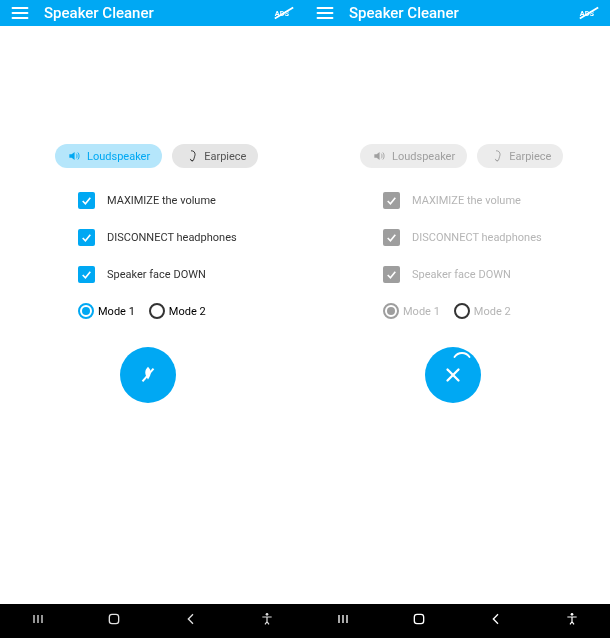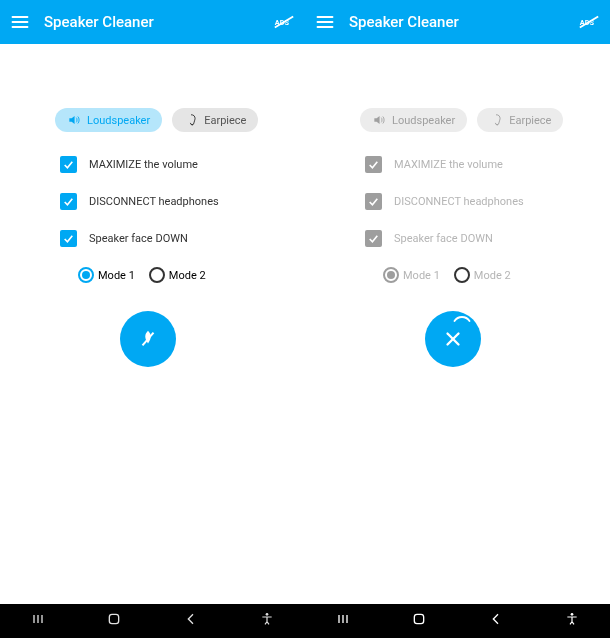--- a/index.html
+++ b/index.html
@@ -12,40 +12,40 @@
     position: relative;
   }
   .screen {
     width: 305px;
     height: 638px;
     display: flex;
     flex-direction: column;
     background: #fff;
   }
   .appbar {
-    height: 44px;
+    height: 26px;
     background: #00a8f3;
     display: flex;
     align-items: center;
     padding: 0 10px;
     color: #fff;
     justify-content: center;
   }
   .appbar-title {
     flex: 1;
     font-size: 15px;
     font-weight: 500;
     margin-left: 14px;
   }
   .hamburger-icon, .adoff-icon { display: flex; align-items: center; justify-content: center; }
   .hamburger-icon svg { width: 20px; height: 20px; }
   .adoff-icon svg { width: 22px; height: 22px; }
   .content {
     flex: 1;
-    padding-top: 64px;
+    padding-top: 118px;
     display: flex;
     flex-direction: column;
     align-items: center;
   }
   .content.left { padding-left: 60px; align-items: flex-start; }
   .content.right { padding-left: 60px; align-items: flex-start; }
   .pill-row {
     display: flex;
     gap: 10px;
     margin-bottom: 24px;
@@ -70,20 +70,21 @@
   .pill-disabled {
     background: #ececec;
     color: #a0a0a0;
   }
   .pill svg { width: 14px; height: 14px; }
   .check-row {
     display: flex;
     align-items: center;
     gap: 12px;
     margin-bottom: 20px;
+    margin-left: 18px;
   }
   .checkbox {
     width: 17px;
     height: 17px;
     border-radius: 2px;
     display: flex;
     align-items: center;
     justify-content: center;
   }
   .checkbox.blue { background: #00a8f3; }

